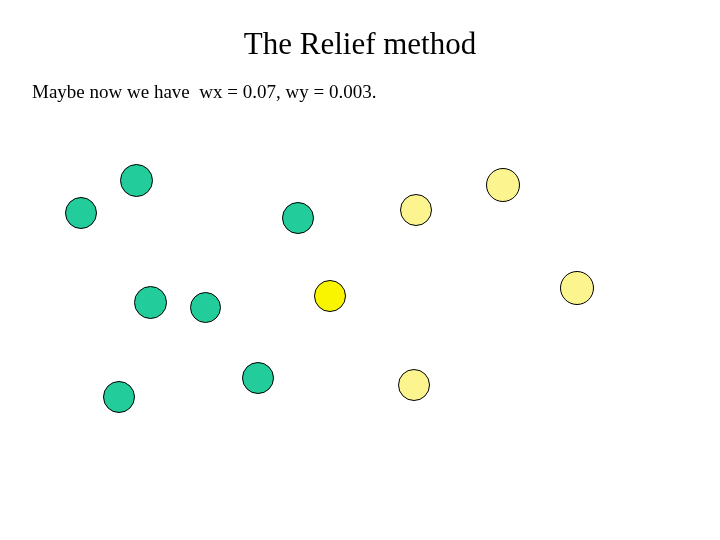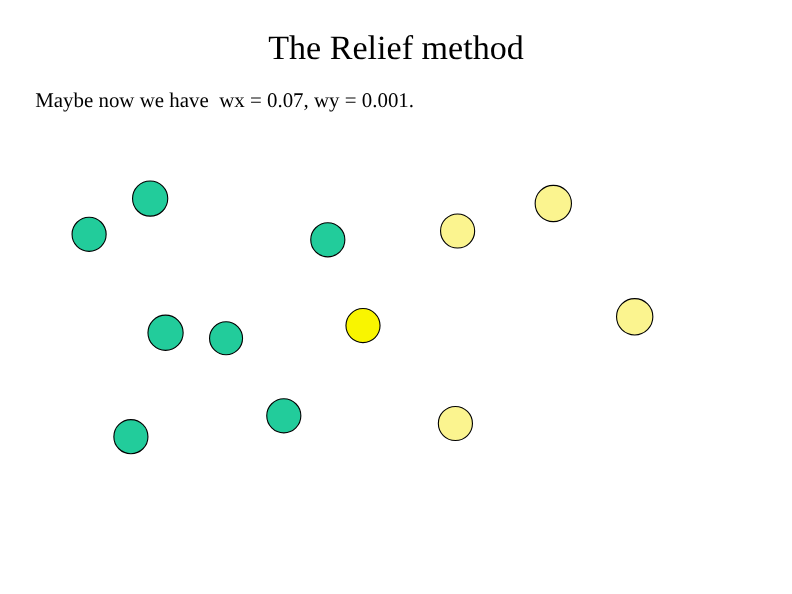--- a/index.html
+++ b/index.html
@@ -54,21 +54,21 @@
     border: 1px solid #000000;
   }
 </style>
 </head>
 <body>
 
 <div id="slide" style="background: rgb(255, 255, 255); width: 720px; height: 540px;">
 
   <div id="slide-title" style="color: rgb(0, 0, 0);">The Relief method</div>
 
-  <div id="slide-body" style="color: rgb(0, 0, 0);">Maybe now we have  wx = 0.07, wy = 0.001.</div>
+  <div id="slide-body" style="color: rgb(0, 0, 0);">Maybe now we have  wx = 0.07, wy = 0.003.</div>
 
   <div id="shapes-layer">
       <div class="marker-circle" style="width: 33px; height: 33px; left: 119.5px; top: 163.5px; background: rgb(34, 204, 155); border-color: rgb(0, 0, 0);"></div>
       <div class="marker-circle" style="width: 32px; height: 32px; left: 65px; top: 197px; background: rgb(34, 204, 155); border-color: rgb(0, 0, 0);"></div>
       <div class="marker-circle" style="width: 32px; height: 32px; left: 282px; top: 202px; background: rgb(34, 204, 155); border-color: rgb(0, 0, 0);"></div>
       <div class="marker-circle" style="width: 33px; height: 33px; left: 133.5px; top: 285.5px; background: rgb(34, 204, 155); border-color: rgb(0, 0, 0);"></div>
       <div class="marker-circle" style="width: 31px; height: 31px; left: 189.5px; top: 291.5px; background: rgb(34, 204, 155); border-color: rgb(0, 0, 0);"></div>
       <div class="marker-circle" style="width: 32px; height: 32px; left: 242px; top: 362px; background: rgb(34, 204, 155); border-color: rgb(0, 0, 0);"></div>
       <div class="marker-circle" style="width: 32px; height: 32px; left: 103px; top: 381px; background: rgb(34, 204, 155); border-color: rgb(0, 0, 0);"></div>
       <div class="marker-circle" style="width: 34px; height: 34px; left: 486px; top: 168px; background: rgb(251, 244, 143); border-color: rgb(0, 0, 0);"></div>

